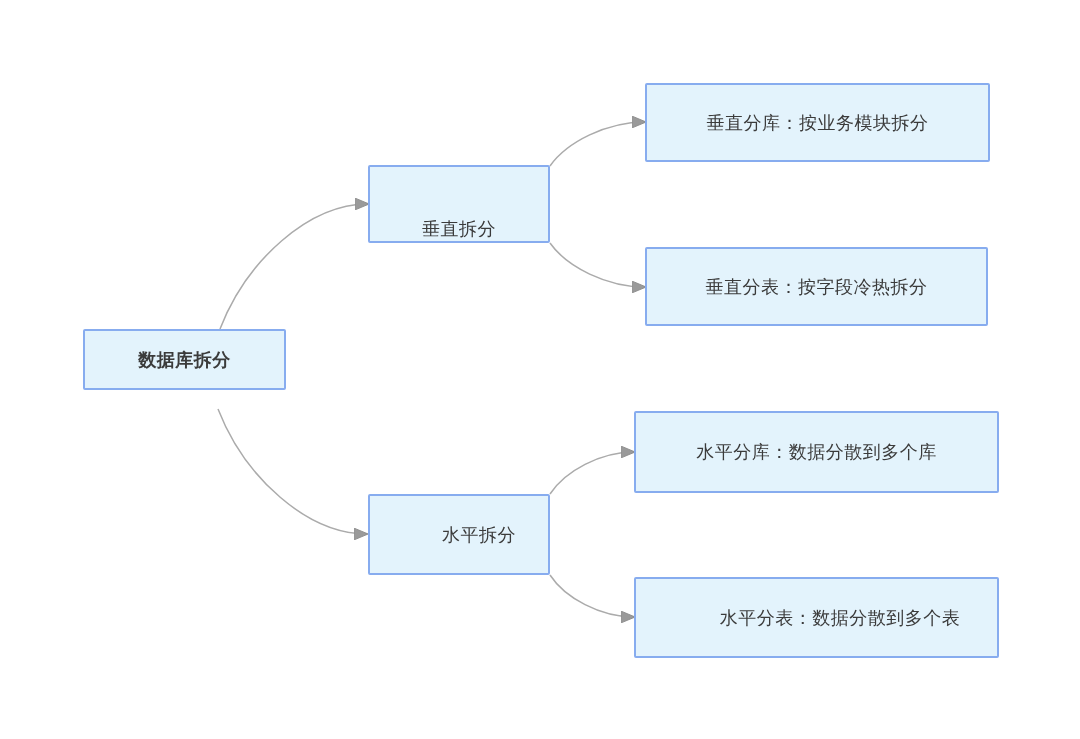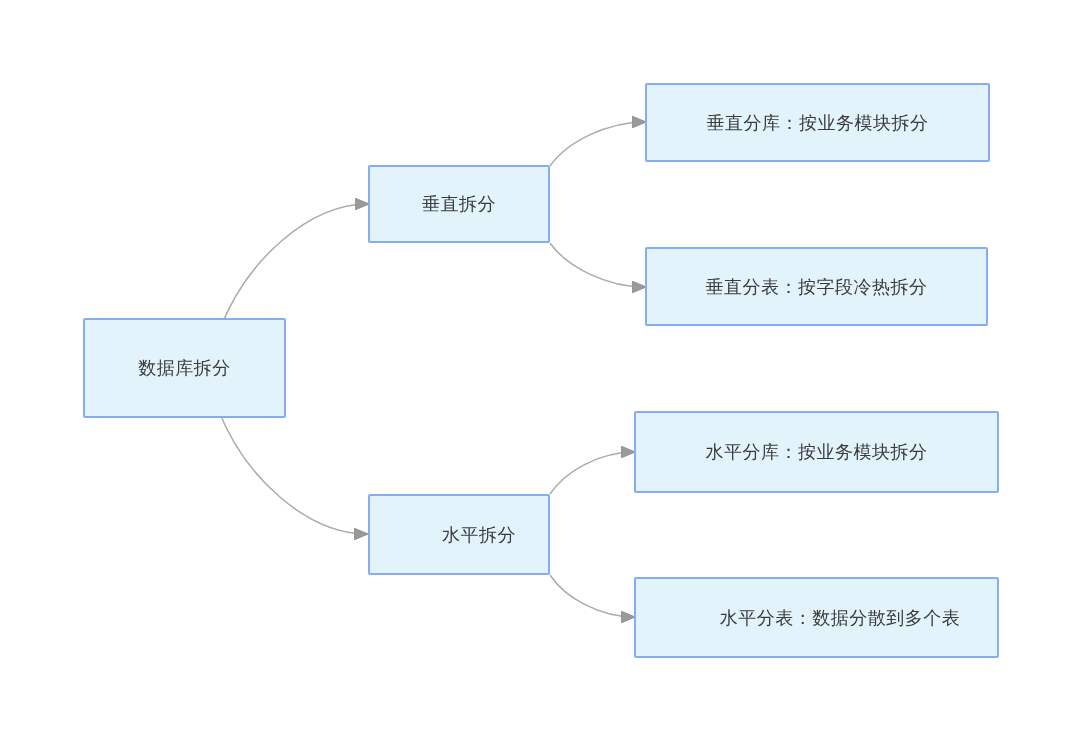--- a/index.html
+++ b/index.html
@@ -60,41 +60,41 @@
     <g>
         <path d="M 220 329 C 246.6 260.3, 308.8 204.0, 368 204" class="edge" marker-end="url(#arrowhead)"></path>
         <path d="M 218 409 C 244.8 477.8, 307.4 534.0, 367 534" class="edge" marker-end="url(#arrowhead)"></path>
         <path d="M 550 166 C 567.1 141.8, 607.0 122.0, 645 122" class="edge" marker-end="url(#arrowhead)"></path>
         <path d="M 550 243 C 567.1 267.2, 607.0 287.0, 645 287" class="edge" marker-end="url(#arrowhead)"></path>
         <path d="M 550 494 C 565.1 470.9, 600.4 452.0, 634 452" class="edge" marker-end="url(#arrowhead)"></path>
         <path d="M 550 575 C 565.1 598.1, 600.4 617.0, 634 617" class="edge" marker-end="url(#arrowhead)"></path>
       </g>
   </svg>
 
-  <div class="node" style="left: 83px; top: 318px; width: 203px; height: 100px;">
+  <div class="node" style="left: 83px; top: 329px; width: 203px; height: 61px; font-weight: bold;">
     <span class="node-label">数据库拆分</span>
   </div>
 
-  <div class="node" style="left: 368px; top: 165px; width: 182px; height: 78px;">
+  <div class="node" style="left: 368px; top: 165px; width: 182px; height: 78px; align-items: flex-end;">
     <span class="node-label">垂直拆分</span>
   </div>
 
   <div class="node" style="left: 368px; top: 494px; width: 182px; height: 81px; padding-left: 40px;">
     <span class="node-label">水平拆分</span>
   </div>
 
   <div class="node" style="left: 645px; top: 247px; width: 343px; height: 79px;">
     <span class="node-label">垂直分表：按字段冷热拆分</span>
   </div>
 
   <div class="node" style="left: 645px; top: 83px; width: 345px; height: 79px;">
     <span class="node-label">垂直分库：按业务模块拆分</span>
   </div>
 
   <div class="node" style="left: 634px; top: 411px; width: 365px; height: 82px;">
-    <span class="node-label">水平分库：按业务模块拆分</span>
+    <span class="node-label">水平分库：数据分散到多个库</span>
   </div>
 
   <div class="node" style="left: 634px; top: 577px; width: 365px; height: 81px; padding-left: 47px;">
     <span class="node-label">水平分表：数据分散到多个表</span>
   </div>
 
 </div>
 
 </body></html>

